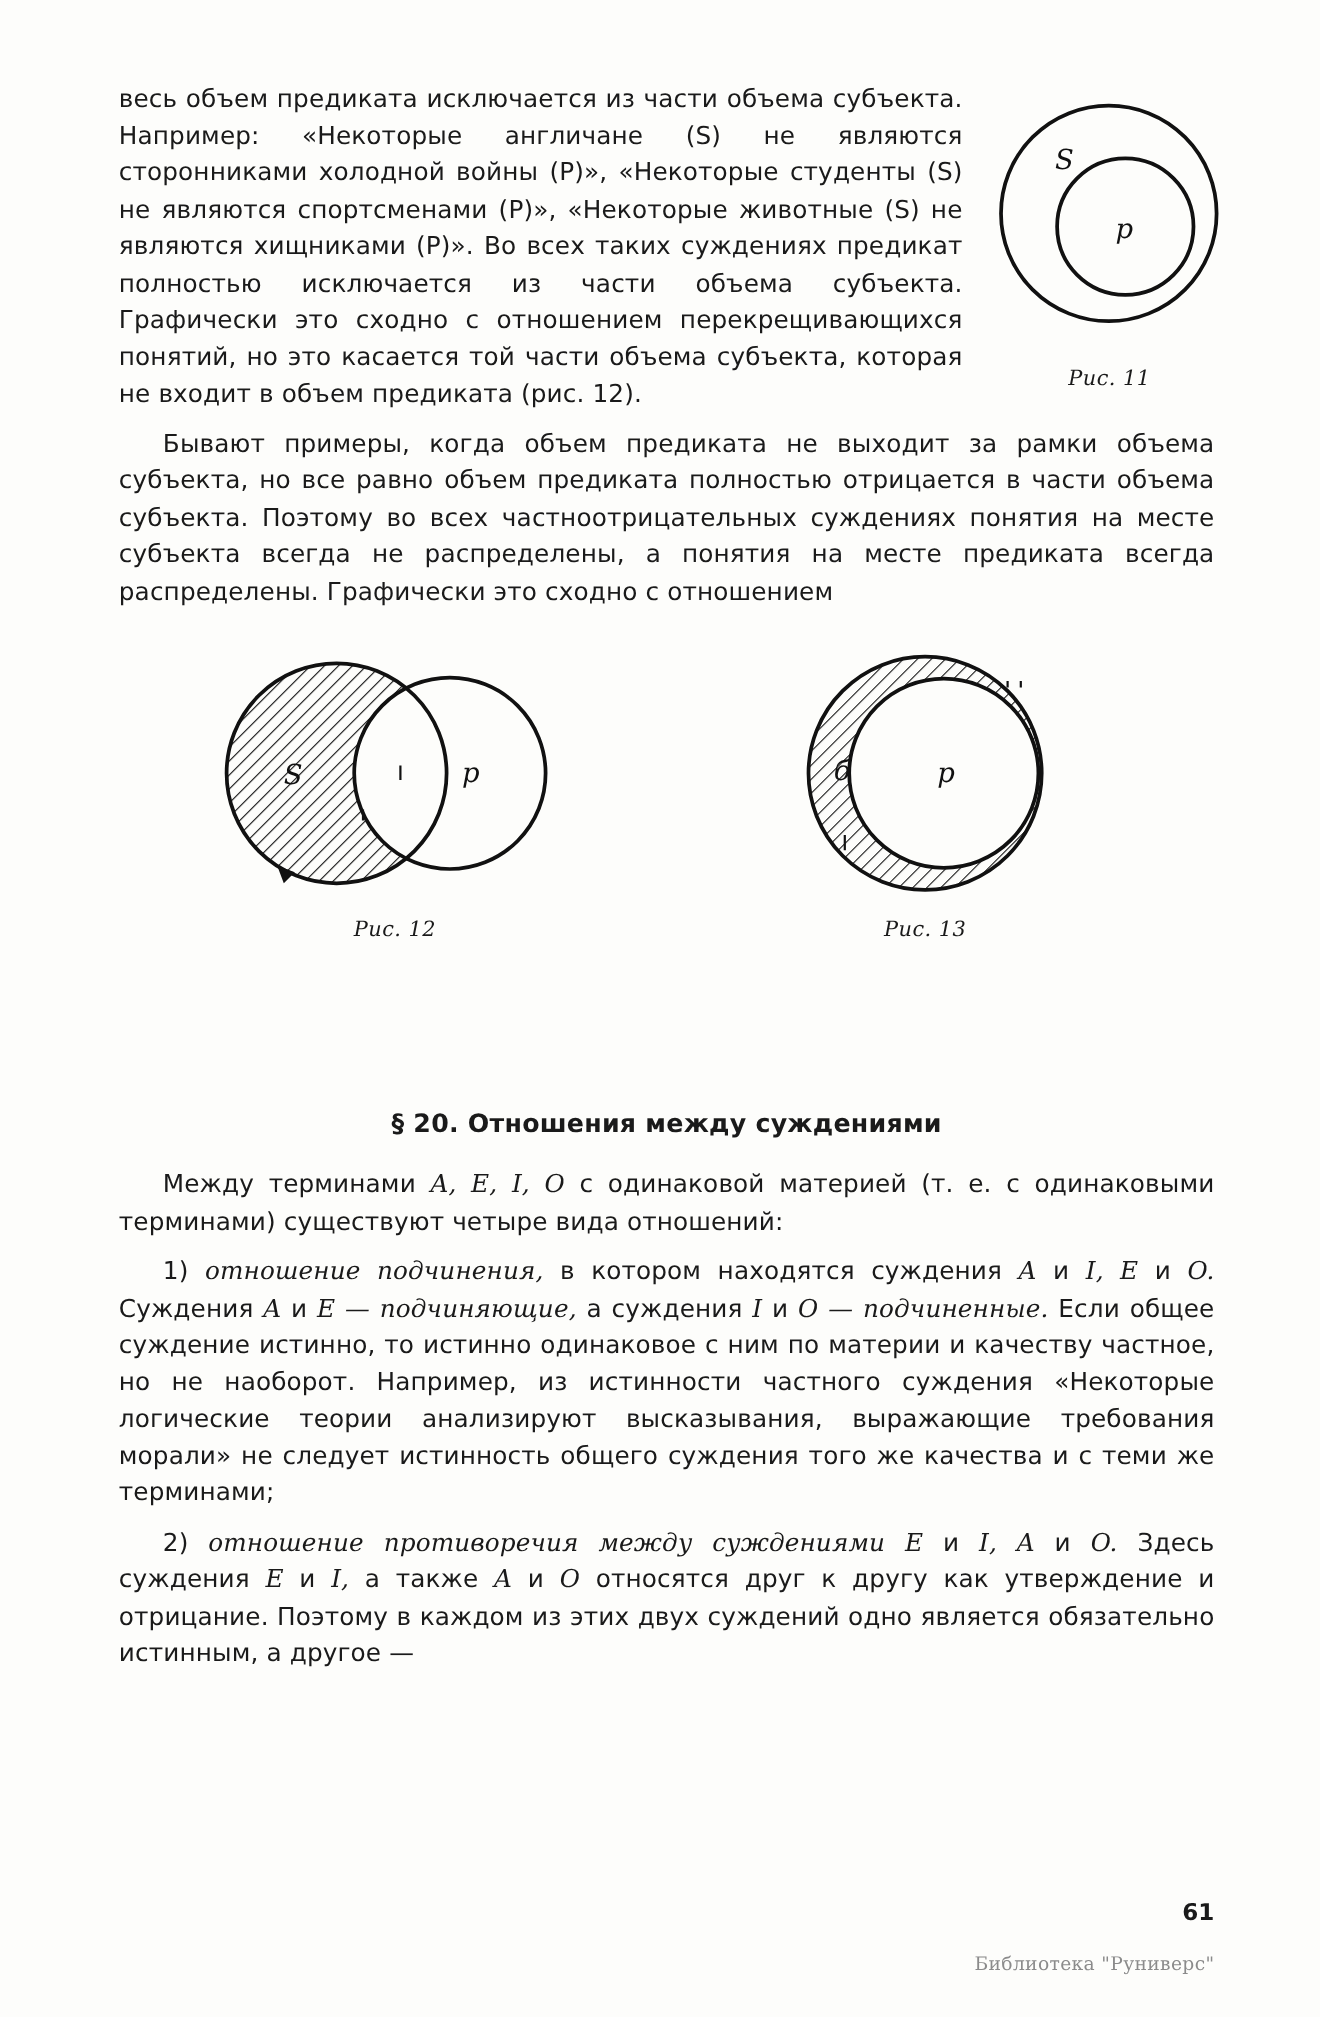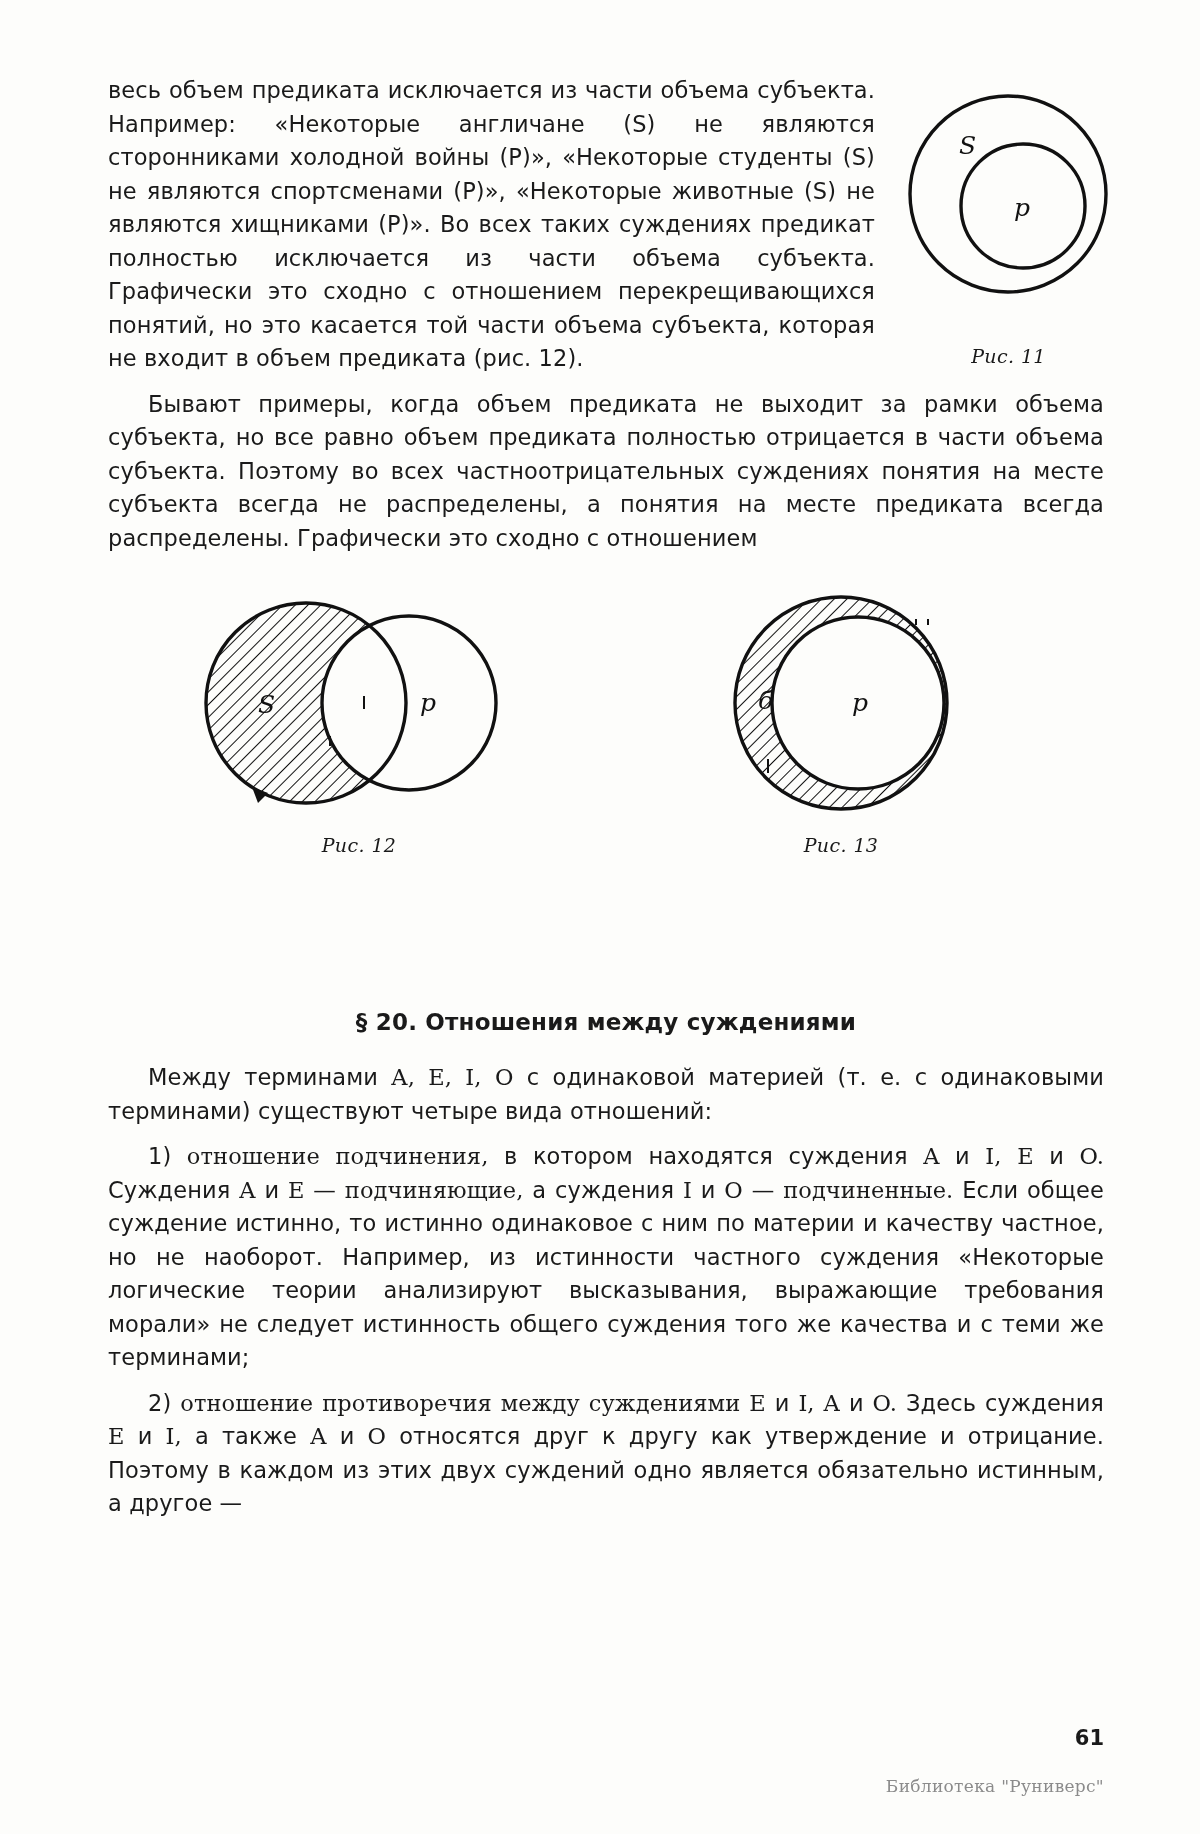--- a/index.html
+++ b/index.html
@@ -48,42 +48,42 @@
     width: 215px;
     margin: 22px 0 6px 26px;
     text-align: center;
   }
 
   .fig-caption {
     font-family: "DejaVu Serif", serif;
     font-style: italic;
     font-size: 19px;
     color: #1a1a1a;
-    margin-top: 22px;
+    margin-top: 10px;
     letter-spacing: 0.4px;
   }
 
   .figs-row {
     position: relative;
     height: 300px;
     margin-top: 24px;
   }
   .fig12 { position: absolute; left: 98px; top: 0; width: 330px; text-align: center; }
   .fig13 { position: absolute; left: 580px; top: 0; width: 330px; text-align: center; }
   .fig12 .fig-caption { margin-top: 14px; }
   .fig13 .fig-caption { margin-top: 14px; }
 
   h2.section-title {
     font-size: 23px;
     font-weight: bold;
     text-align: center;
     margin: 60px 0 26px 0;
     letter-spacing: 0.2px;
   }
-  .serif-italic { font-family: "DejaVu Serif", serif; }
+  .serif-italic { font-family: "DejaVu Serif", serif; font-style: italic; }
 
   .page-number {
     position: absolute;
     right: 96px;
     bottom: 84px;
     font-size: 21px;
     font-weight: bold;
     margin-top: 24px;
   }
   .footer-mark {

